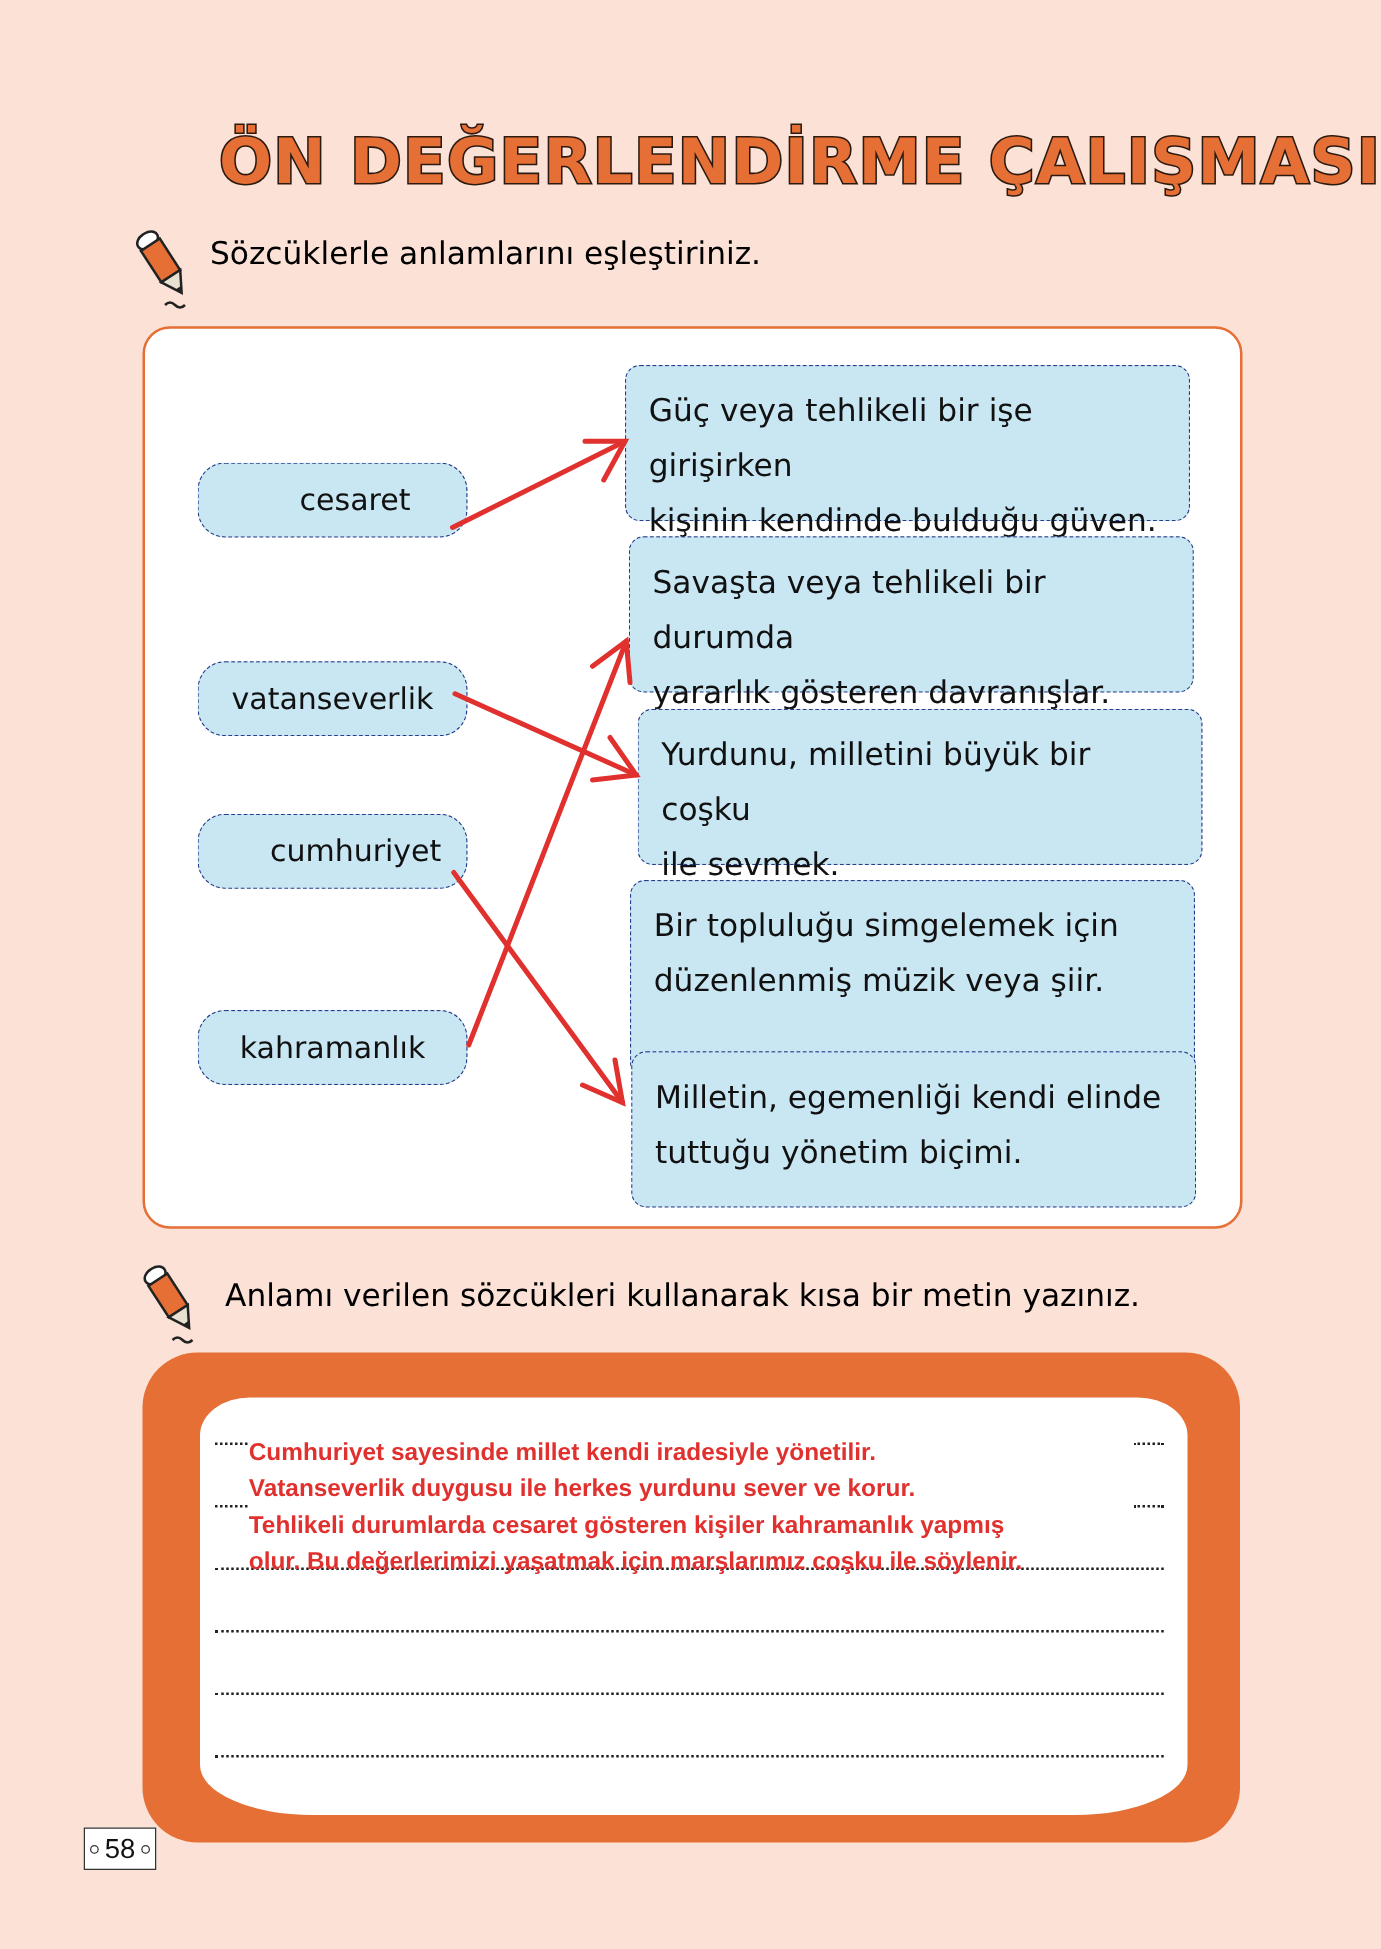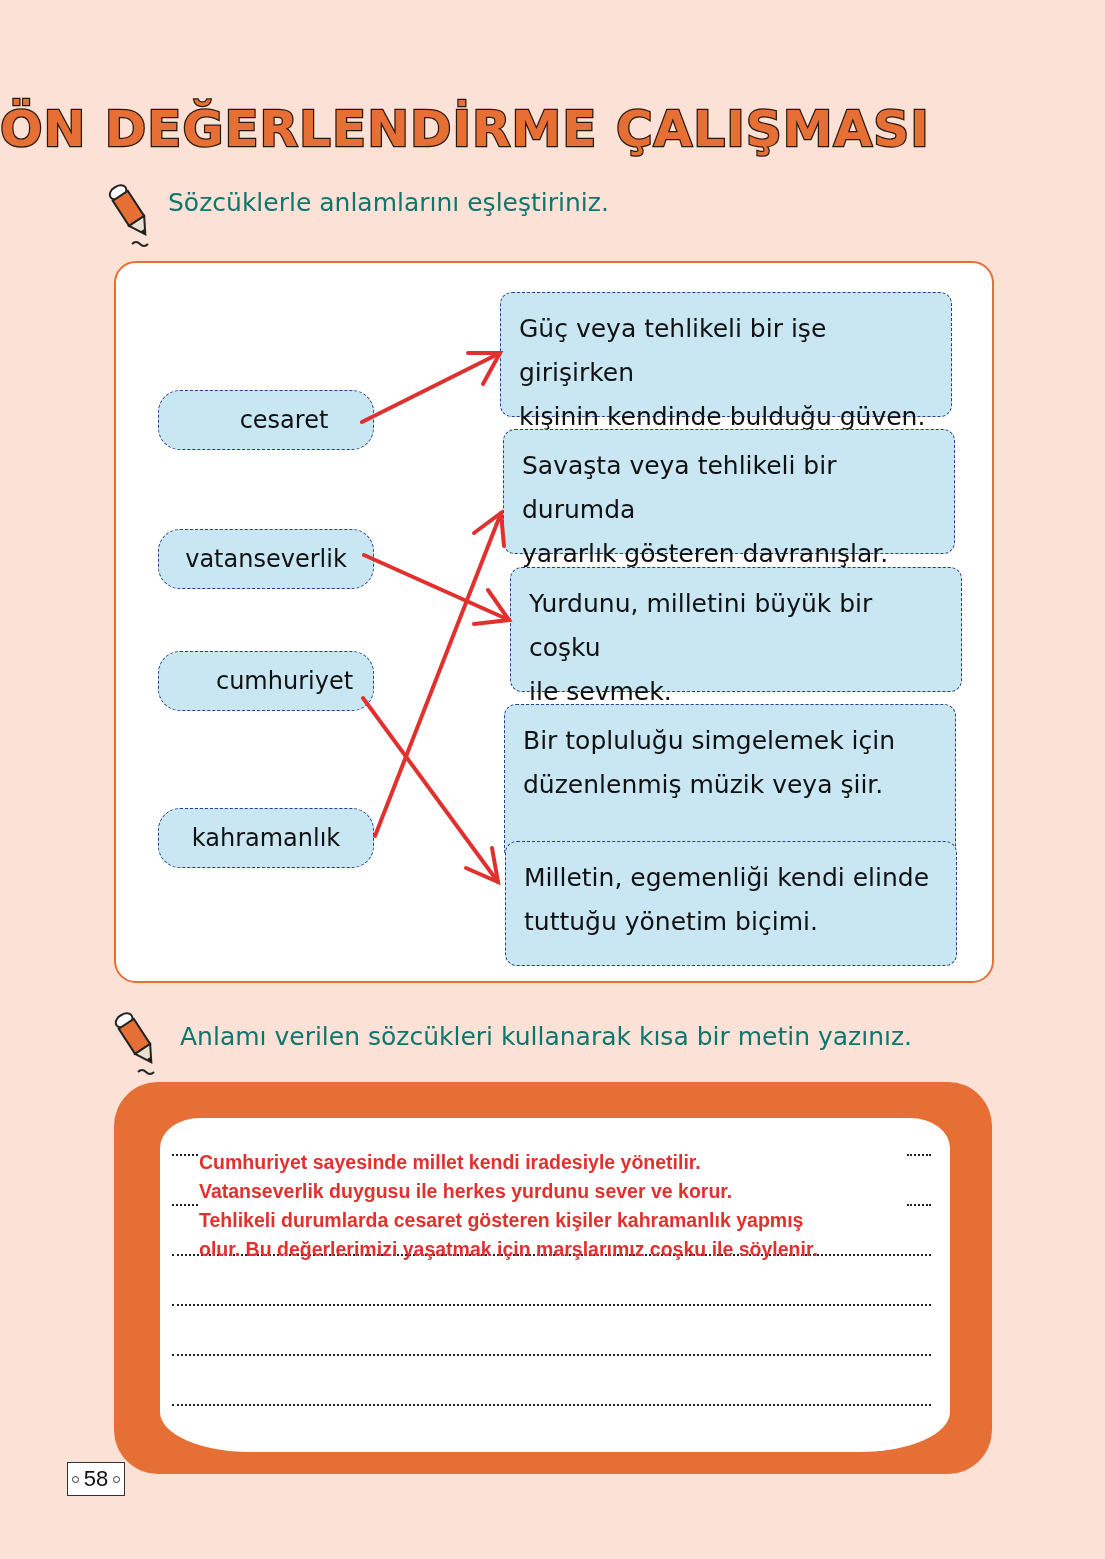--- a/index.html
+++ b/index.html
@@ -1,26 +1,26 @@
 <!DOCTYPE html>
 <html><head>
 <meta charset="utf-8">
 <style>
   html, body { margin:0; padding:0; }
   body {
     width:1105px; height:1559px; background:#fbe1d6; position:relative; overflow:hidden;
     font-family: "DejaVu Sans", sans-serif; color:#111;
   }
   .title {
-    position:absolute; left:0; width:1105px; top:100px; text-align:left;
+    position:absolute; left:0; width:1105px; top:100px; text-align:right;
     font-family:"DejaVu Sans", sans-serif; font-weight:bold; font-size:50px; letter-spacing:1px;
     color:#e56f34; -webkit-text-stroke:2.5px #2a1a10; paint-order: stroke fill;
   }
   .instr { position:absolute; display:flex; align-items:center; }
-  .instr .txt { font-size:25px; color:#0f766e; font-family:"DejaVu Sans", sans-serif; }
+  .instr .txt { font-size:25px; color:#000000; font-family:"DejaVu Sans", sans-serif; }
   .pencil { width:60px; height:72px; }
   .match-box {
     position:absolute; left:114px; top:261px; width:880px; height:722px;
     background:#fff; border:2px solid #e56f34; border-radius:22px; box-sizing:border-box;
   }
   .word {
     position:absolute; left:158px; width:216px; height:60px;
     background:#c9e6f3; border:1.5px dashed #2a3d8a; border-radius:22px; box-sizing:border-box;
     display:flex; align-items:center; justify-content:center; font-size:24px;
   }
@@ -62,21 +62,21 @@
       <polygon points="20,46 38,46 29,62" fill="#e8e0d0" stroke="#222" stroke-width="2"></polygon>
       <polygon points="26.5,57 31.5,57 29,62" fill="#222"></polygon>
     </g>
     <path d="M30 68 q4 -4 8 0 t8 0" stroke="#222" stroke-width="2" fill="none"></path>
   </svg>
   <span class="txt" style="margin-left:6px; margin-top:-20px;">Sözcüklerle anlamlarını eşleştiriniz.</span>
 </div>
 
 <div class="match-box"></div>
 
-<div class="word" style="top:390px;padding-left:36px;">cesaret</div>
+<div class="word" style="top:370px;padding-left:36px;">cesaret</div>
 <div class="word" style="top:529px;">vatanseverlik</div>
 <div class="word" style="top:651px;padding-left:37px;">cumhuriyet</div>
 <div class="word" style="top:808px;">kahramanlık</div>
 
 <div class="def" style="left:500px; top:292px; width:452px; height:125px;">
   <div>Güç veya tehlikeli bir işe girişirken</div>
   <div>kişinin kendinde bulduğu güven.</div>
 </div>
 <div class="def" style="left:503px; top:429px; width:452px; height:125px;">
   <div>Savaşta veya tehlikeli bir durumda</div>

